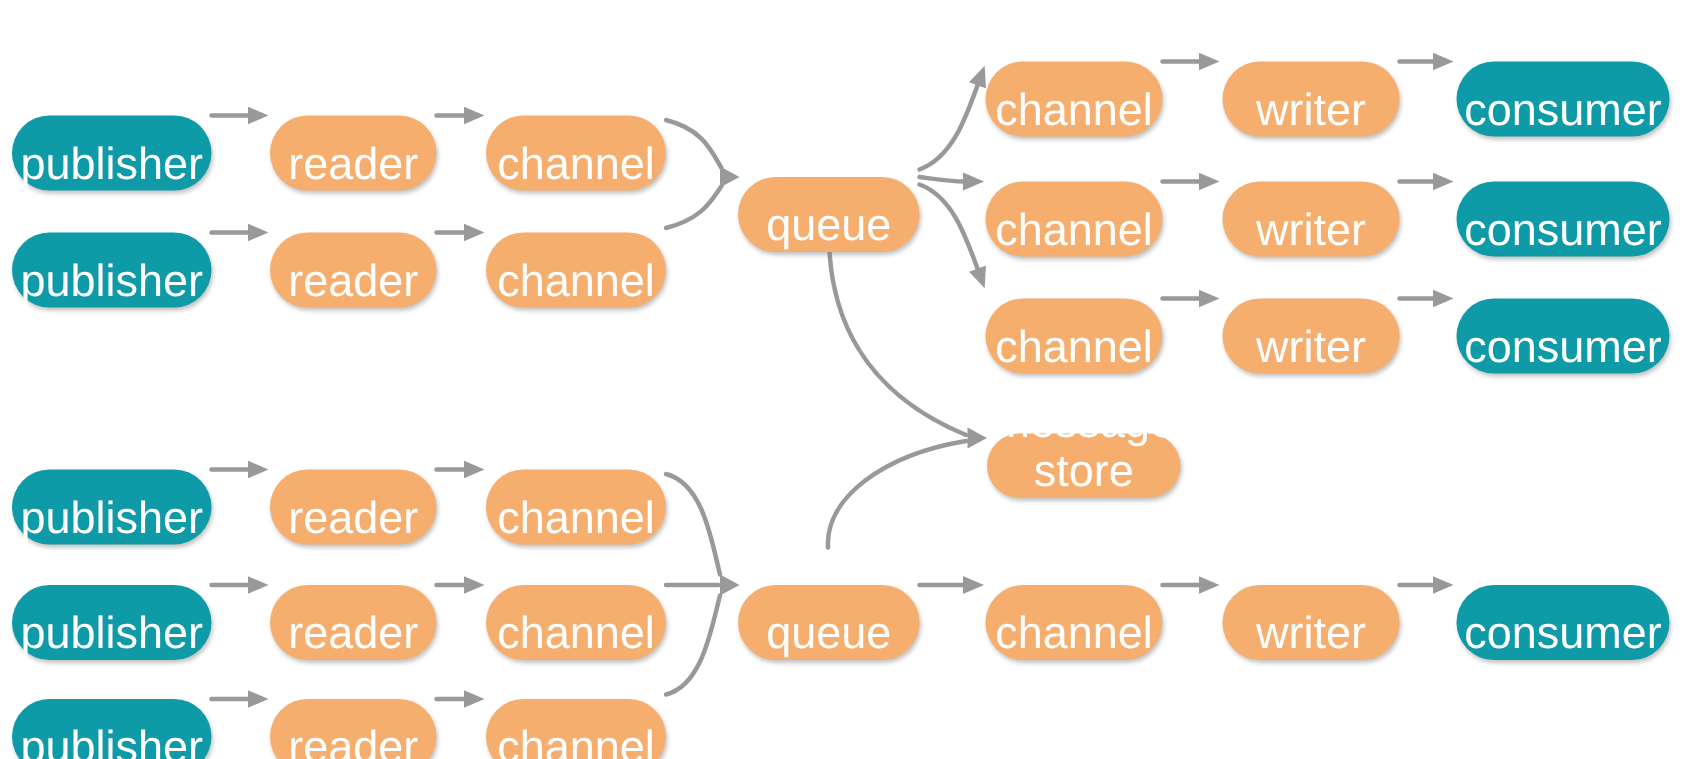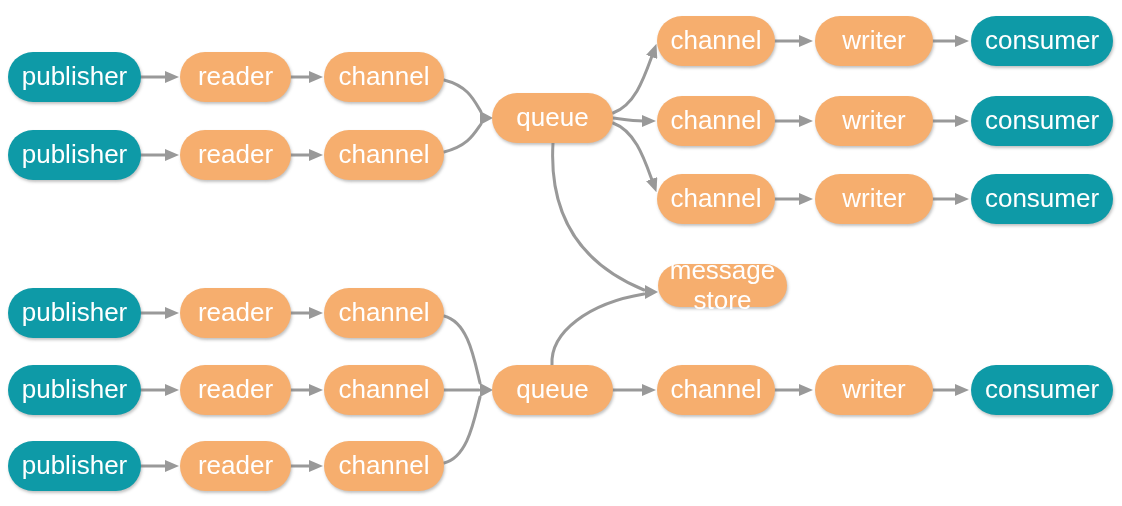--- a/index.html
+++ b/index.html
@@ -19,28 +19,29 @@
     position: absolute;
     left: 0;
     top: 0;
     width: 1122px;
     height: 506px;
   }
   .node {
     position: absolute;
     border-radius: 25px;
     display: flex;
-    align-items: center;
+    align-items: flex-end;
     justify-content: center;
     text-align: center;
     color: #ffffff;
-    font-size: 26px;
+    font-size: 30px;
     line-height: 1.12;
     box-shadow: 1px 2px 3px rgba(120,120,120,0.45);
     user-select: none;
+    margin-top: 25px;
   }
   .node span {
     display: block;
     padding: 0 6px;
   }
 </style>
 </head>
 <body>
 
 <div class="canvas">

